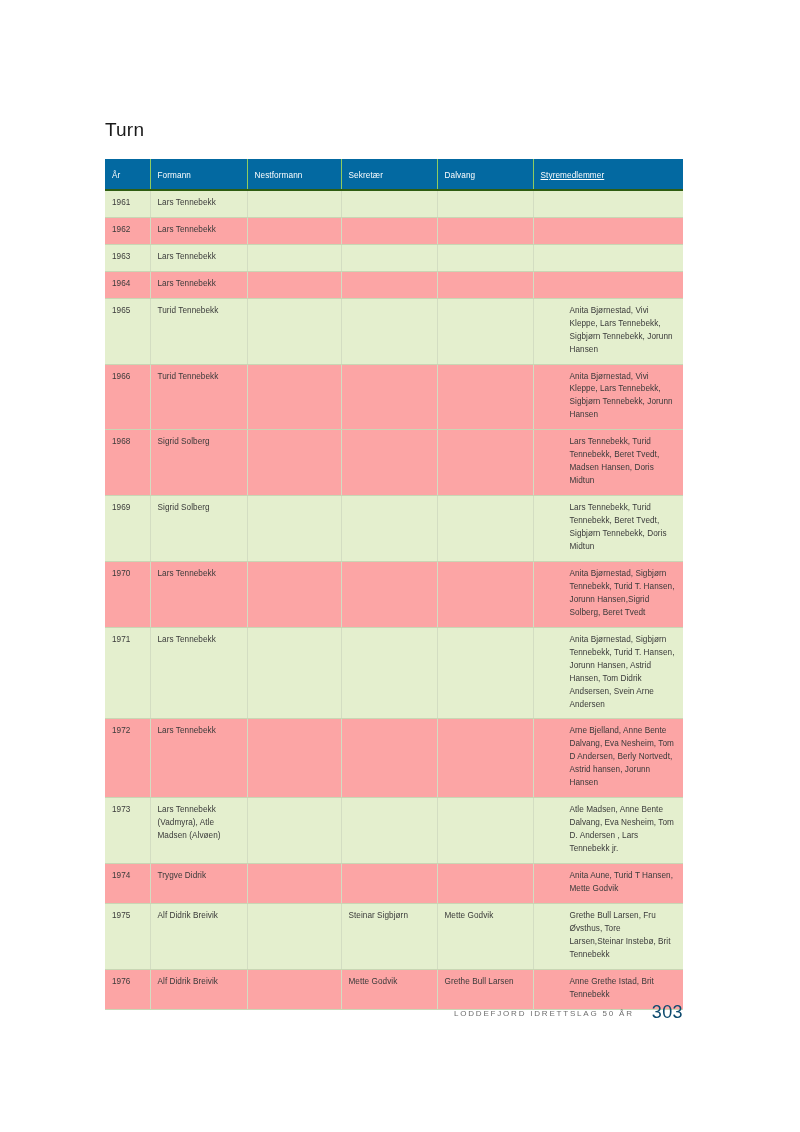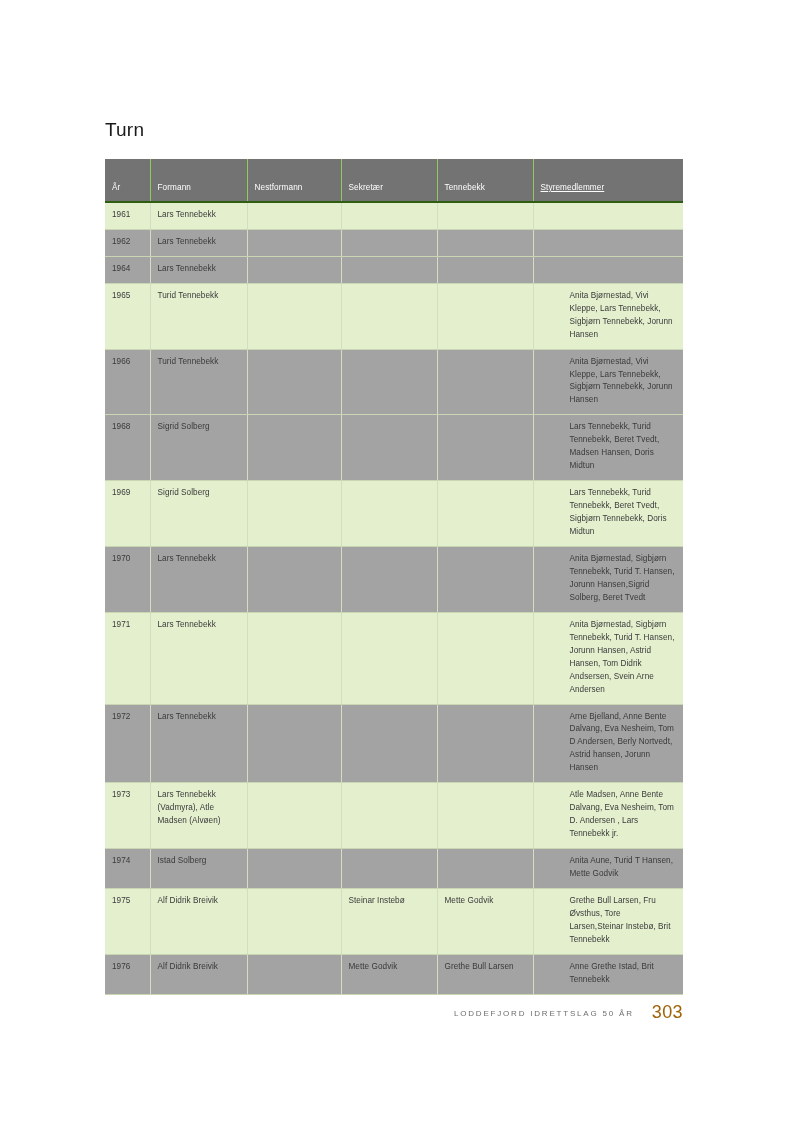--- a/index.html
+++ b/index.html
@@ -40,26 +40,26 @@
     font-size: 8.2px;
   }
   table.roster col.c-ar        { width: 45px; }
   table.roster col.c-formann   { width: 97px; }
   table.roster col.c-nest      { width: 94px; }
   table.roster col.c-sekr      { width: 96px; }
   table.roster col.c-kass      { width: 96px; }
   table.roster col.c-styre     { width: 150px; }
 
   table.roster thead th {
-    background: #737373;
+    background: #0369a1;
     color: #ffffff;
     font-size: 8.2px;
     font-weight: normal;
     text-align: left;
-    padding: 24px 7px 9px 7px;
+    padding: 12px 7px 9px 7px;
     vertical-align: middle;
     border-right: 1px solid #8fcc5f;
     border-bottom: 2px solid #2f5d12;
     letter-spacing: 0.1px;
     white-space: nowrap;
   }
   table.roster thead th:last-child {
     border-right: none;
     text-decoration: underline;
   }
@@ -74,21 +74,21 @@
     word-wrap: break-word;
   }
   table.roster tbody td:last-child {
     border-right: none;
     padding-left: 36px;
   }
   table.roster tbody tr.tint td {
     background: #E4EFCE;
   }
   table.roster tbody tr.plain td {
-    background: #a3a3a3;
+    background: #fca5a5;
   }
   table.roster tbody tr:last-child td {
     border-bottom: 1px solid #c9d6b4;
   }
   td.col-year {
     color: #3a3a3a;
     white-space: nowrap;
     margin-left: 48px;
   }
 
@@ -104,21 +104,21 @@
   .footer-text {
     font-size: 8px;
     letter-spacing: 1.8px;
     color: #6d6d6d;
     text-transform: uppercase;
     margin-right: 18px;
     text-align: center;
   }
   .footer-page {
     font-size: 18px;
-    color: #a16207;
+    color: #0c4a6e;
     letter-spacing: 0.4px;
     position: relative;
     top: 2px;
   }
 </style>
 </head>
 <body>
 
 <div class="page">
 
@@ -134,41 +134,49 @@
         <col class="c-sekr">
         <col class="c-kass">
         <col class="c-styre">
       </colgroup>
       <thead>
         <tr>
           <th>År</th>
           <th>Formann</th>
           <th>Nestformann</th>
           <th>Sekretær</th>
-          <th>Tennebekk</th>
+          <th>Dalvang</th>
           <th>Styremedlemmer</th>
         </tr>
       </thead>
       <tbody id="roster-body">
           <tr class="tint">
             <td class="col-year">1961</td>
             <td>Lars Tennebekk</td>
             <td></td>
             <td></td>
             <td></td>
             <td></td>
           </tr>
           <tr class="plain">
             <td class="col-year">1962</td>
             <td>Lars Tennebekk</td>
             <td></td>
             <td></td>
             <td></td>
             <td></td>
           </tr>
+          <tr class="tint">
+            <td class="col-year">1963</td>
+            <td>Lars Tennebekk</td>
+            <td></td>
+            <td></td>
+            <td></td>
+            <td></td>
+          </tr>
           <tr class="plain">
             <td class="col-year">1964</td>
             <td>Lars Tennebekk</td>
             <td></td>
             <td></td>
             <td></td>
             <td></td>
           </tr>
           <tr class="tint">
             <td class="col-year">1965</td>
@@ -229,31 +237,31 @@
           <tr class="tint">
             <td class="col-year">1973</td>
             <td>Lars Tennebekk (Vadmyra), Atle Madsen (Alvøen)</td>
             <td></td>
             <td></td>
             <td></td>
             <td>Atle Madsen, Anne Bente Dalvang, Eva Nesheim, Tom D. Andersen , Lars Tennebekk jr.</td>
           </tr>
           <tr class="plain">
             <td class="col-year">1974</td>
-            <td>Istad Solberg</td>
+            <td>Trygve Didrik</td>
             <td></td>
             <td></td>
             <td></td>
             <td>Anita Aune, Turid T Hansen, Mette Godvik</td>
           </tr>
           <tr class="tint">
             <td class="col-year">1975</td>
             <td>Alf Didrik Breivik</td>
             <td></td>
-            <td>Steinar Instebø</td>
+            <td>Steinar Sigbjørn</td>
             <td>Mette Godvik</td>
             <td>Grethe Bull Larsen, Fru Øvsthus, Tore Larsen,Steinar Instebø, Brit Tennebekk</td>
           </tr>
           <tr class="plain">
             <td class="col-year">1976</td>
             <td>Alf Didrik Breivik</td>
             <td></td>
             <td>Mette Godvik</td>
             <td>Grethe Bull Larsen</td>
             <td>Anne Grethe Istad, Brit Tennebekk</td>

